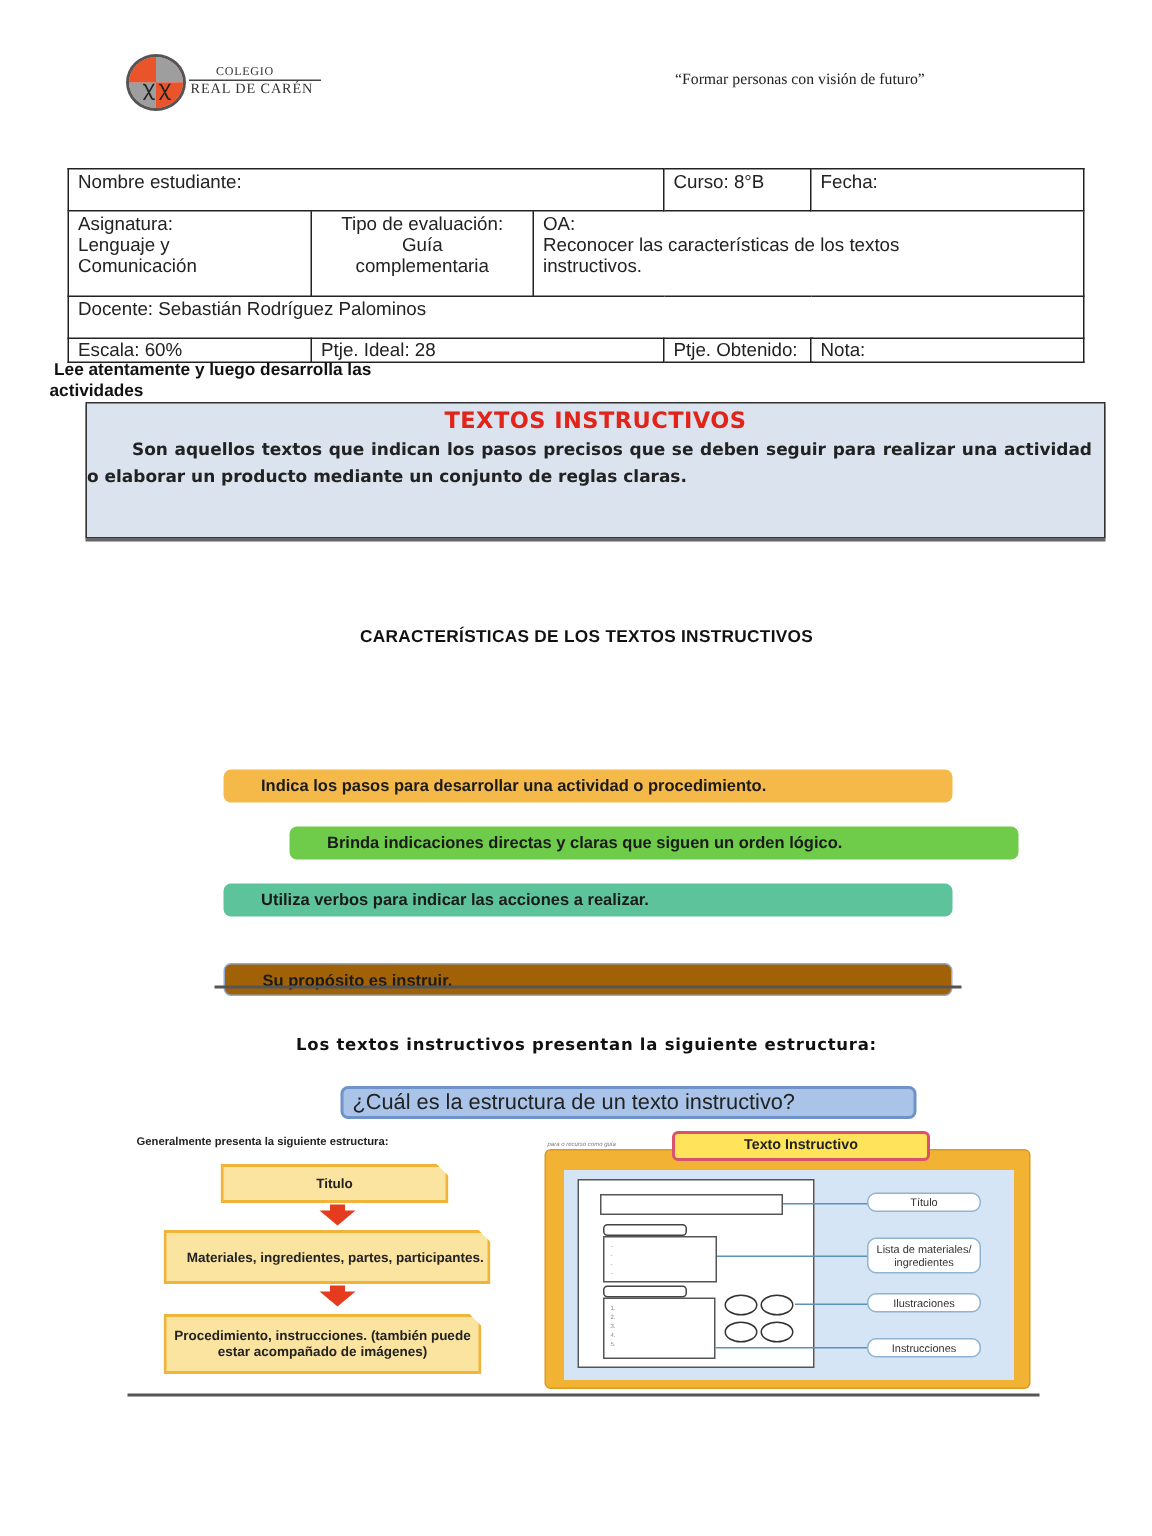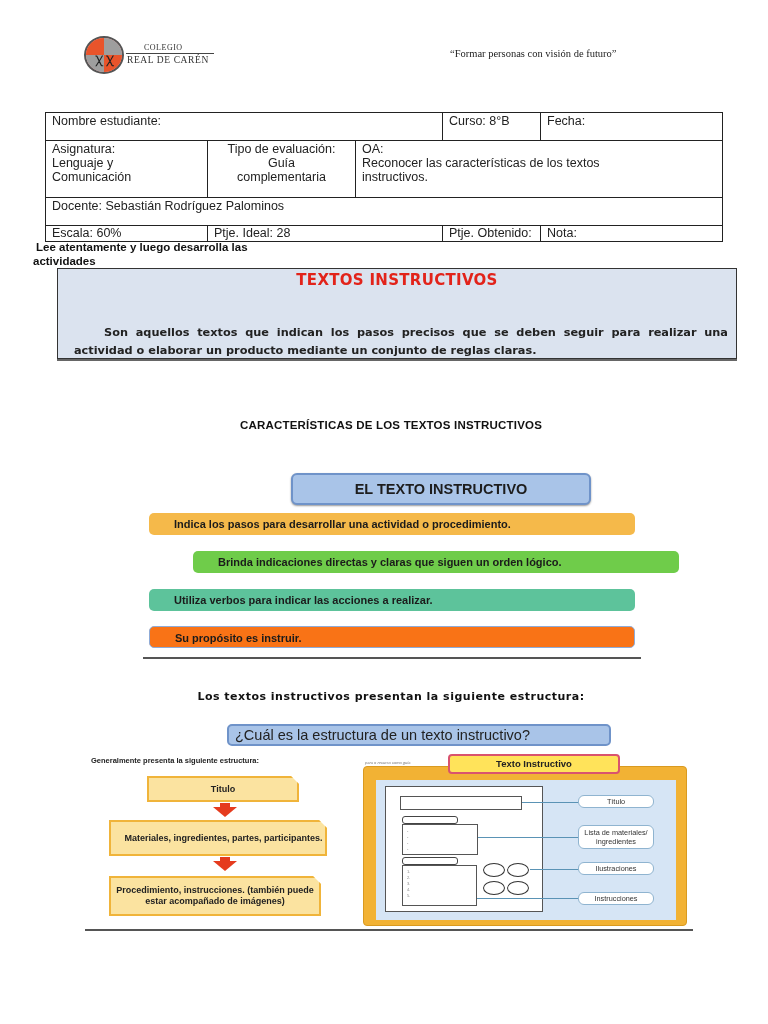--- a/index.html
+++ b/index.html
@@ -29,21 +29,21 @@
   .info .r3 td { height: 28px; }
   .info .r4 td { height: 15px; padding-top: 0; }
   .center { text-align: center; }
 
   .instructions { position: absolute; left: 33px; top: 240px; font-size: 11.5px; font-weight: bold; line-height: 14px; width: 300px; }
   .instructions .l1 { padding-left: 3px; }
 
   
   .def-box { position: absolute; left: 57px; top: 268px; width: 680px; height: 91px; background: #dbe3ef; border: 1px solid #333; box-shadow: 0 2px 0 #666; }
   .def-title { position: absolute; left: 0; width: 100%; top: 2px; text-align: center; color: #e2231a; font-family: "DejaVu Sans", sans-serif; font-weight: bold; font-size: 15px; letter-spacing: 0.3px; }
-  .def-text { position: absolute; left: 16px; right: 8px; top: 22px; font-family: "DejaVu Sans", sans-serif; font-size: 11.3px; font-weight: bold; color: #222; line-height: 18px; text-align: justify; text-align-last: left; margin-top: 33px; }
+  .def-text { position: absolute; left: 0; right: 8px; top: 22px; font-family: "DejaVu Sans", sans-serif; font-size: 11.3px; font-weight: bold; color: #222; line-height: 18px; text-align: justify; text-align-last: left; }
   .def-text .indent { display: inline-block; width: 30px; }
 
   .sec1-title { position: absolute; left: 0; width: 782px; top: 419px; text-align: center; font-size: 11.5px; font-weight: bold; letter-spacing: 0.2px; }
 
   
   .charac { position: absolute; left: 143px; top: 465px; width: 498px; height: 196px; }
   .charac-head { position: absolute; left: 148px; top: 8px; width: 300px; height: 32px; background: #a9c4e8; border: 2px solid #6f93c9; border-radius: 6px; text-align: center; line-height: 28px; font-weight: bold; font-size: 14.5px; color: #1d1d1d; box-shadow: 0 1px 2px #999; }
   .bar { position: absolute; left: 6px; width: 486px; height: 22px; border-radius: 5px; font-weight: bold; font-size: 11px; line-height: 22px; padding-left: 25px; color: #1b1b1b; }
   .bar1 { top: 48px; background: #f5b94a; }
   .bar2 { top: 86px; background: #6fcc4a; margin-left: 44px; }
@@ -154,25 +154,24 @@
 </div>
 
 <div class="def-box">
   <div class="def-title">TEXTOS INSTRUCTIVOS</div>
   <div class="def-text"><span class="indent"></span><span>Son aquellos textos que indican los pasos precisos que se deben seguir para realizar una actividad o elaborar un producto mediante un conjunto de reglas claras.</span></div>
 </div>
 
 <div class="sec1-title">CARACTERÍSTICAS DE LOS TEXTOS INSTRUCTIVOS</div>
 
 <div class="charac">
-  <div class="charac-head">EL TEXTO INSTRUCTIVO</div>
   <div class="bar bar1" style="background: rgb(245, 185, 74);">Indica los pasos para desarrollar una actividad o procedimiento.</div>
   <div class="bar bar2" style="background: rgb(111, 204, 74);">Brinda indicaciones directas y claras que siguen un orden lógico.</div>
   <div class="bar bar3" style="background: rgb(93, 195, 155);">Utiliza verbos para indicar las acciones a realizar.</div>
-  <div class="bar bar4" style="background: #f97316;">Su propósito es instruir.</div>
+  <div class="bar bar4" style="background: #a16207; margin-top: 16px;">Su propósito es instruir.</div>
   <div class="charac-rule"></div>
 </div>
 
 <div class="sec2-title">Los textos instructivos presentan la siguiente estructura:</div>
 
 <div class="struct">
   <div class="struct-head">¿Cuál es la estructura de un texto instructivo?</div>
   <div class="gen-label">Generalmente presenta la siguiente estructura:</div>
 
   <div class="flow-box fb1">Titulo</div>

